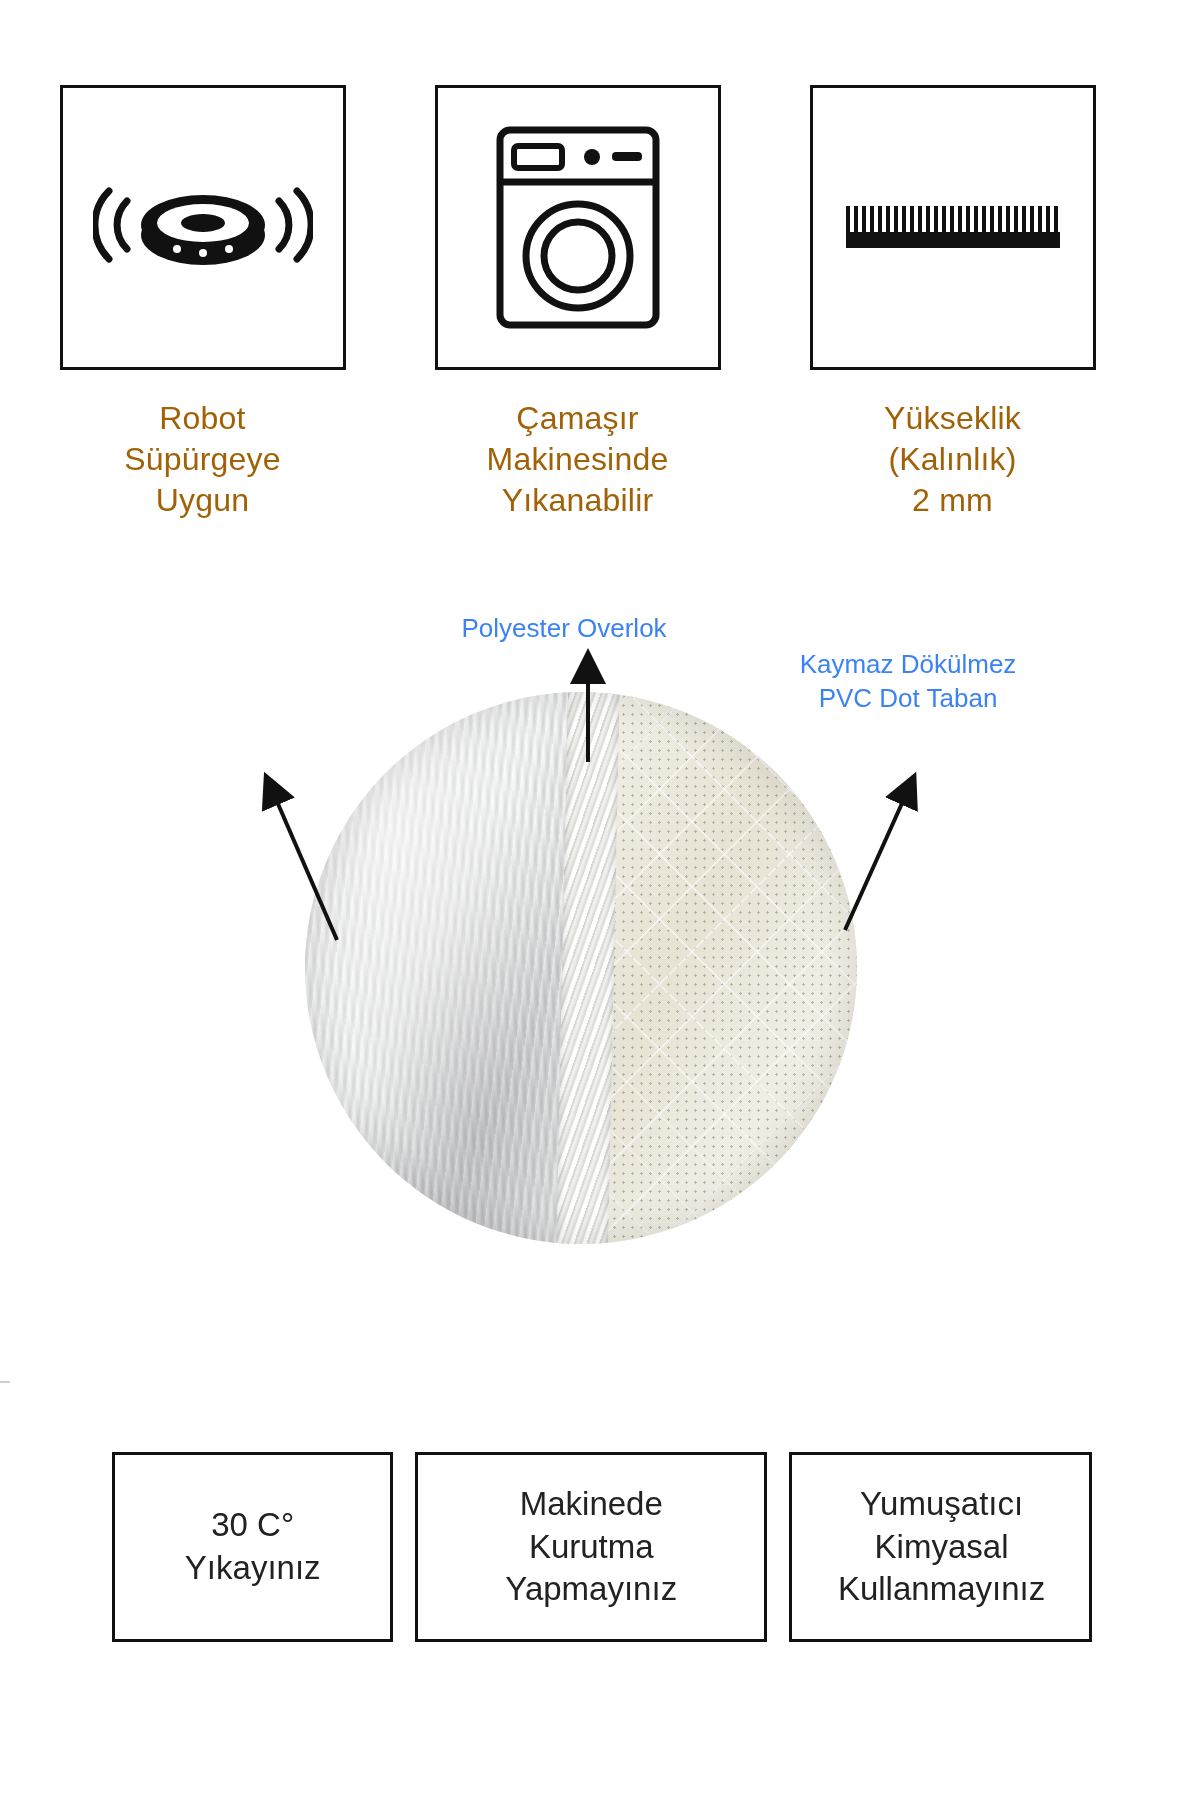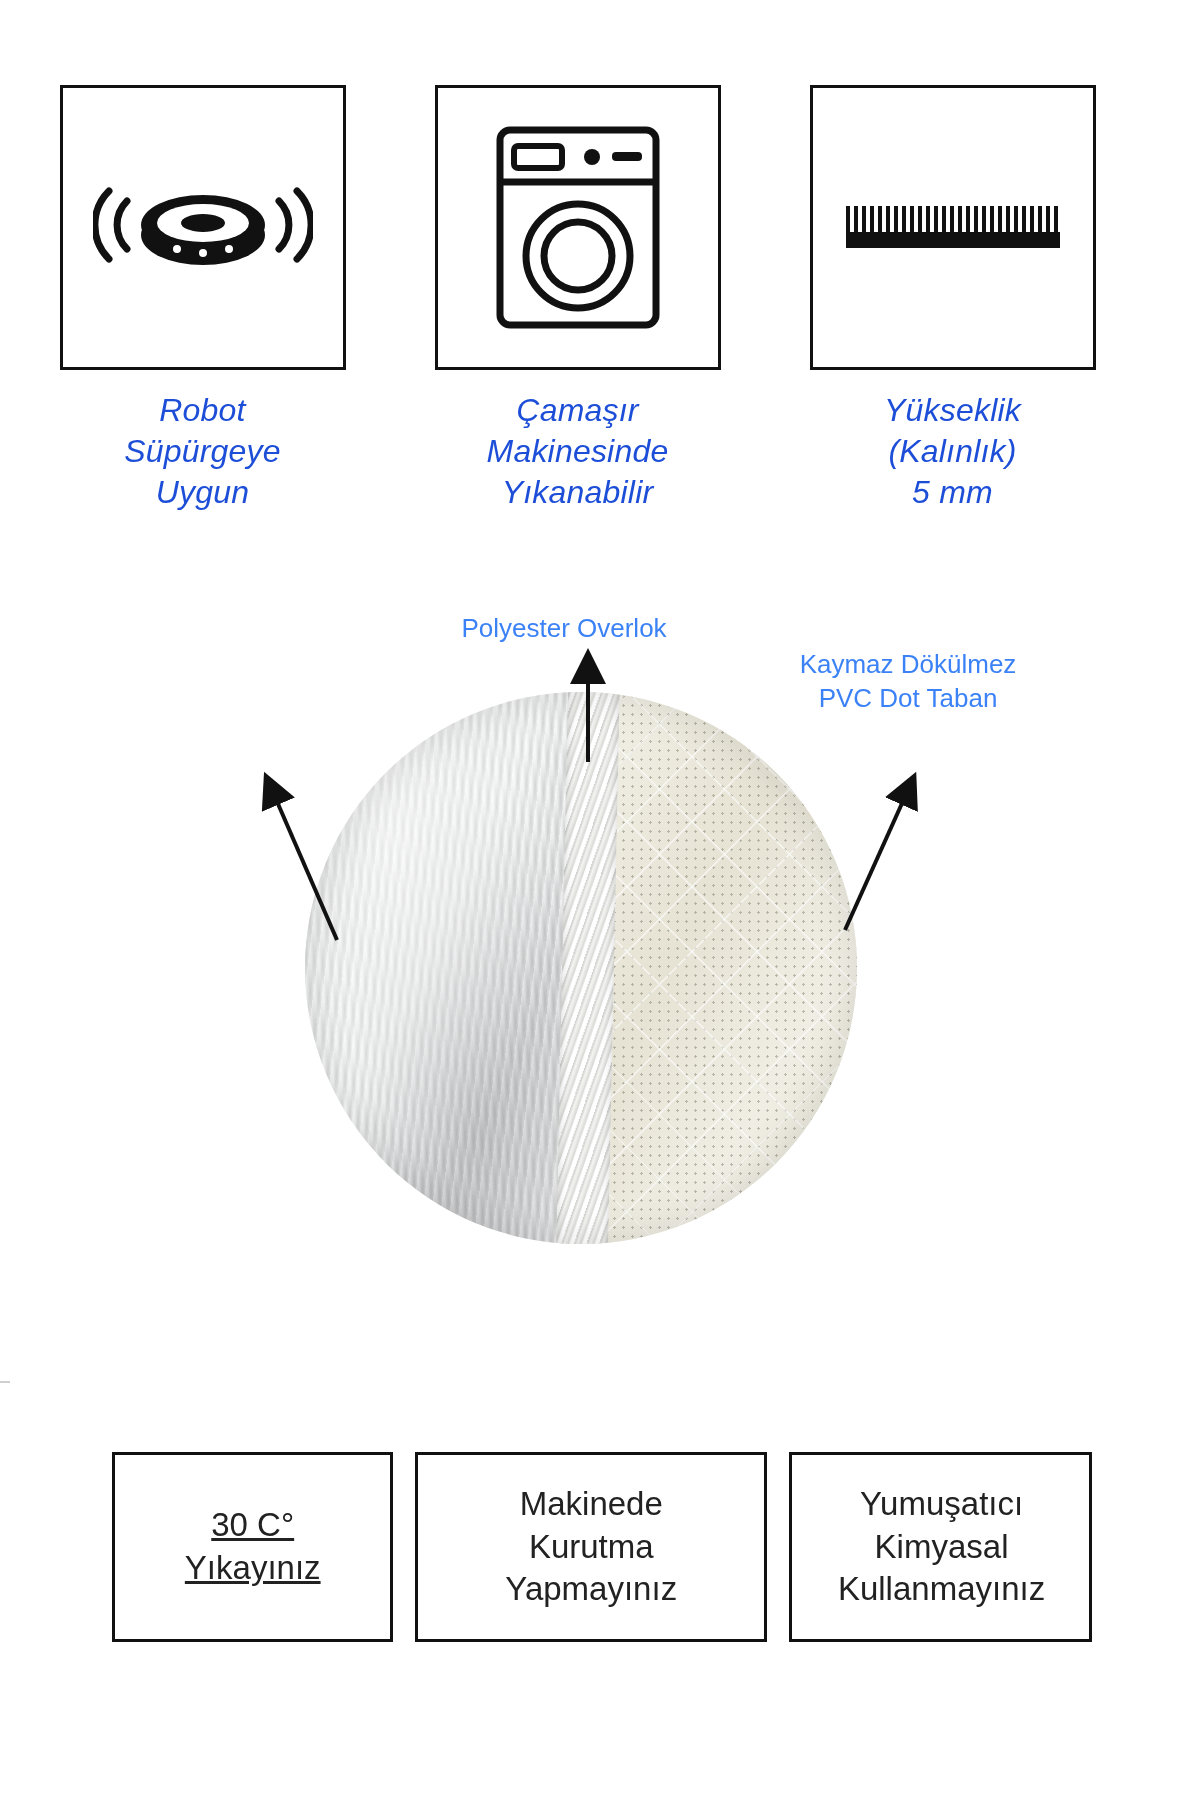--- a/index.html
+++ b/index.html
@@ -43,28 +43,27 @@
     width: 286px;
     height: 285px;
     border: 3px solid #111;
     box-sizing: border-box;
     display: flex;
     align-items: center;
     justify-content: center;
     background: #fff;
   }
   .feature-label {
-    margin-top: 20px;
+    margin-top: 28px;
     text-align: center;
     font-size: 32px;
     line-height: 1.28;
-    color: #1d4ed8;
+    color: #a16207;
     letter-spacing: .2px;
     white-space: pre-line;
-    font-style: italic;
   }
 
   
   .circle-wrap {
     position: absolute;
     left: 305px;
     top: 692px;
     width: 552px;
     height: 552px;
   }
@@ -165,21 +164,21 @@
     align-items: center;
     justify-content: center;
     text-align: center;
     font-size: 33px;
     line-height: 1.3;
     color: #222;
     white-space: pre-line;
     padding: 4px 6px;
     background: #fff;
   }
-  .care-1 { width: 288px; text-decoration: underline; }
+  .care-1 { width: 288px; }
   .care-2 { width: 360px; }
   .care-3 { width: 310px; padding-left: 8px; }
 
   .edge-tick { position: absolute; left: 0; width: 10px; height: 2px; background: #cfcfcf; }
 </style>
 </head>
 <body>
 
 <div class="page">
 
@@ -255,21 +254,21 @@
             <rect x="184" y="18" width="4" height="28"></rect>
               <rect x="192" y="18" width="4" height="28"></rect>
             <rect x="200" y="18" width="4" height="28"></rect>
               <rect x="208" y="18" width="4" height="28"></rect>
             <rect x="216" y="18" width="4" height="28"></rect>
           </g>
         </svg>
       </div>
       <div class="feature-label">Yükseklik
 (Kalınlık)
-5 mm</div>
+2 mm</div>
     </div>
 
   </div>
 
   <div class="circle-wrap">
     <div class="circle">
       <div class="left-half"></div>
       <div class="right-half"></div>
       <div class="diamonds"></div>
       <div class="seam"></div>

